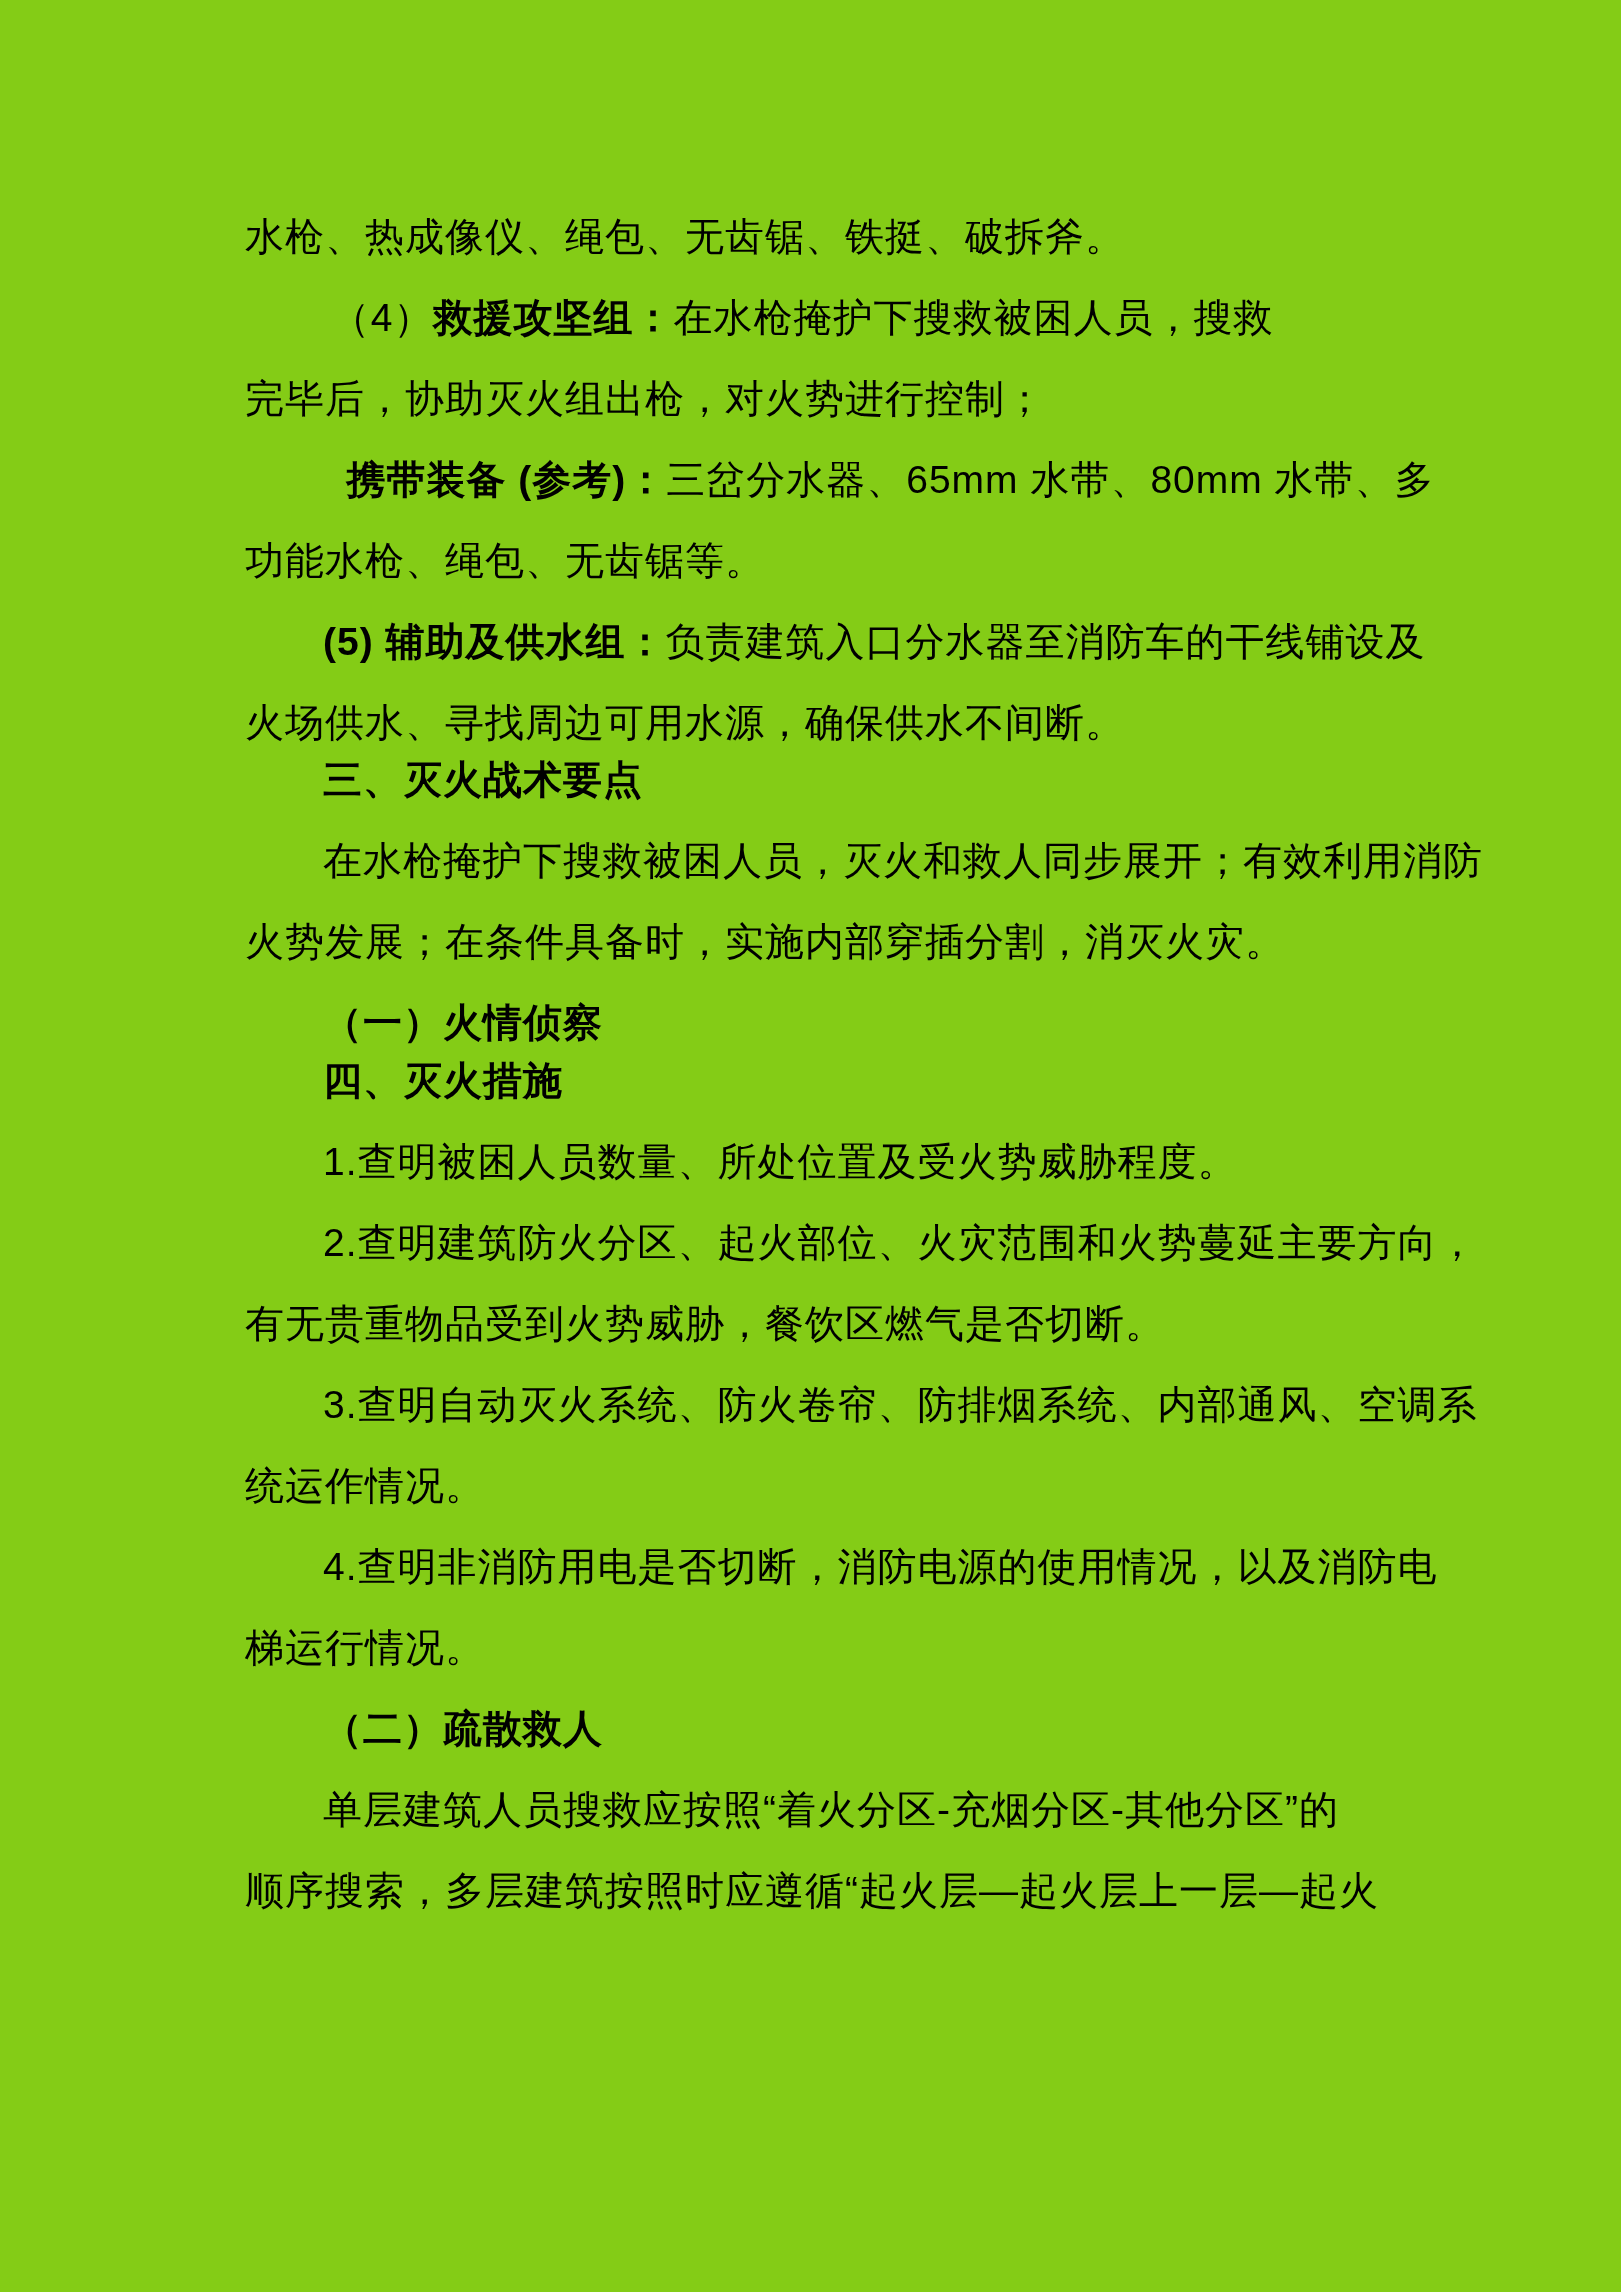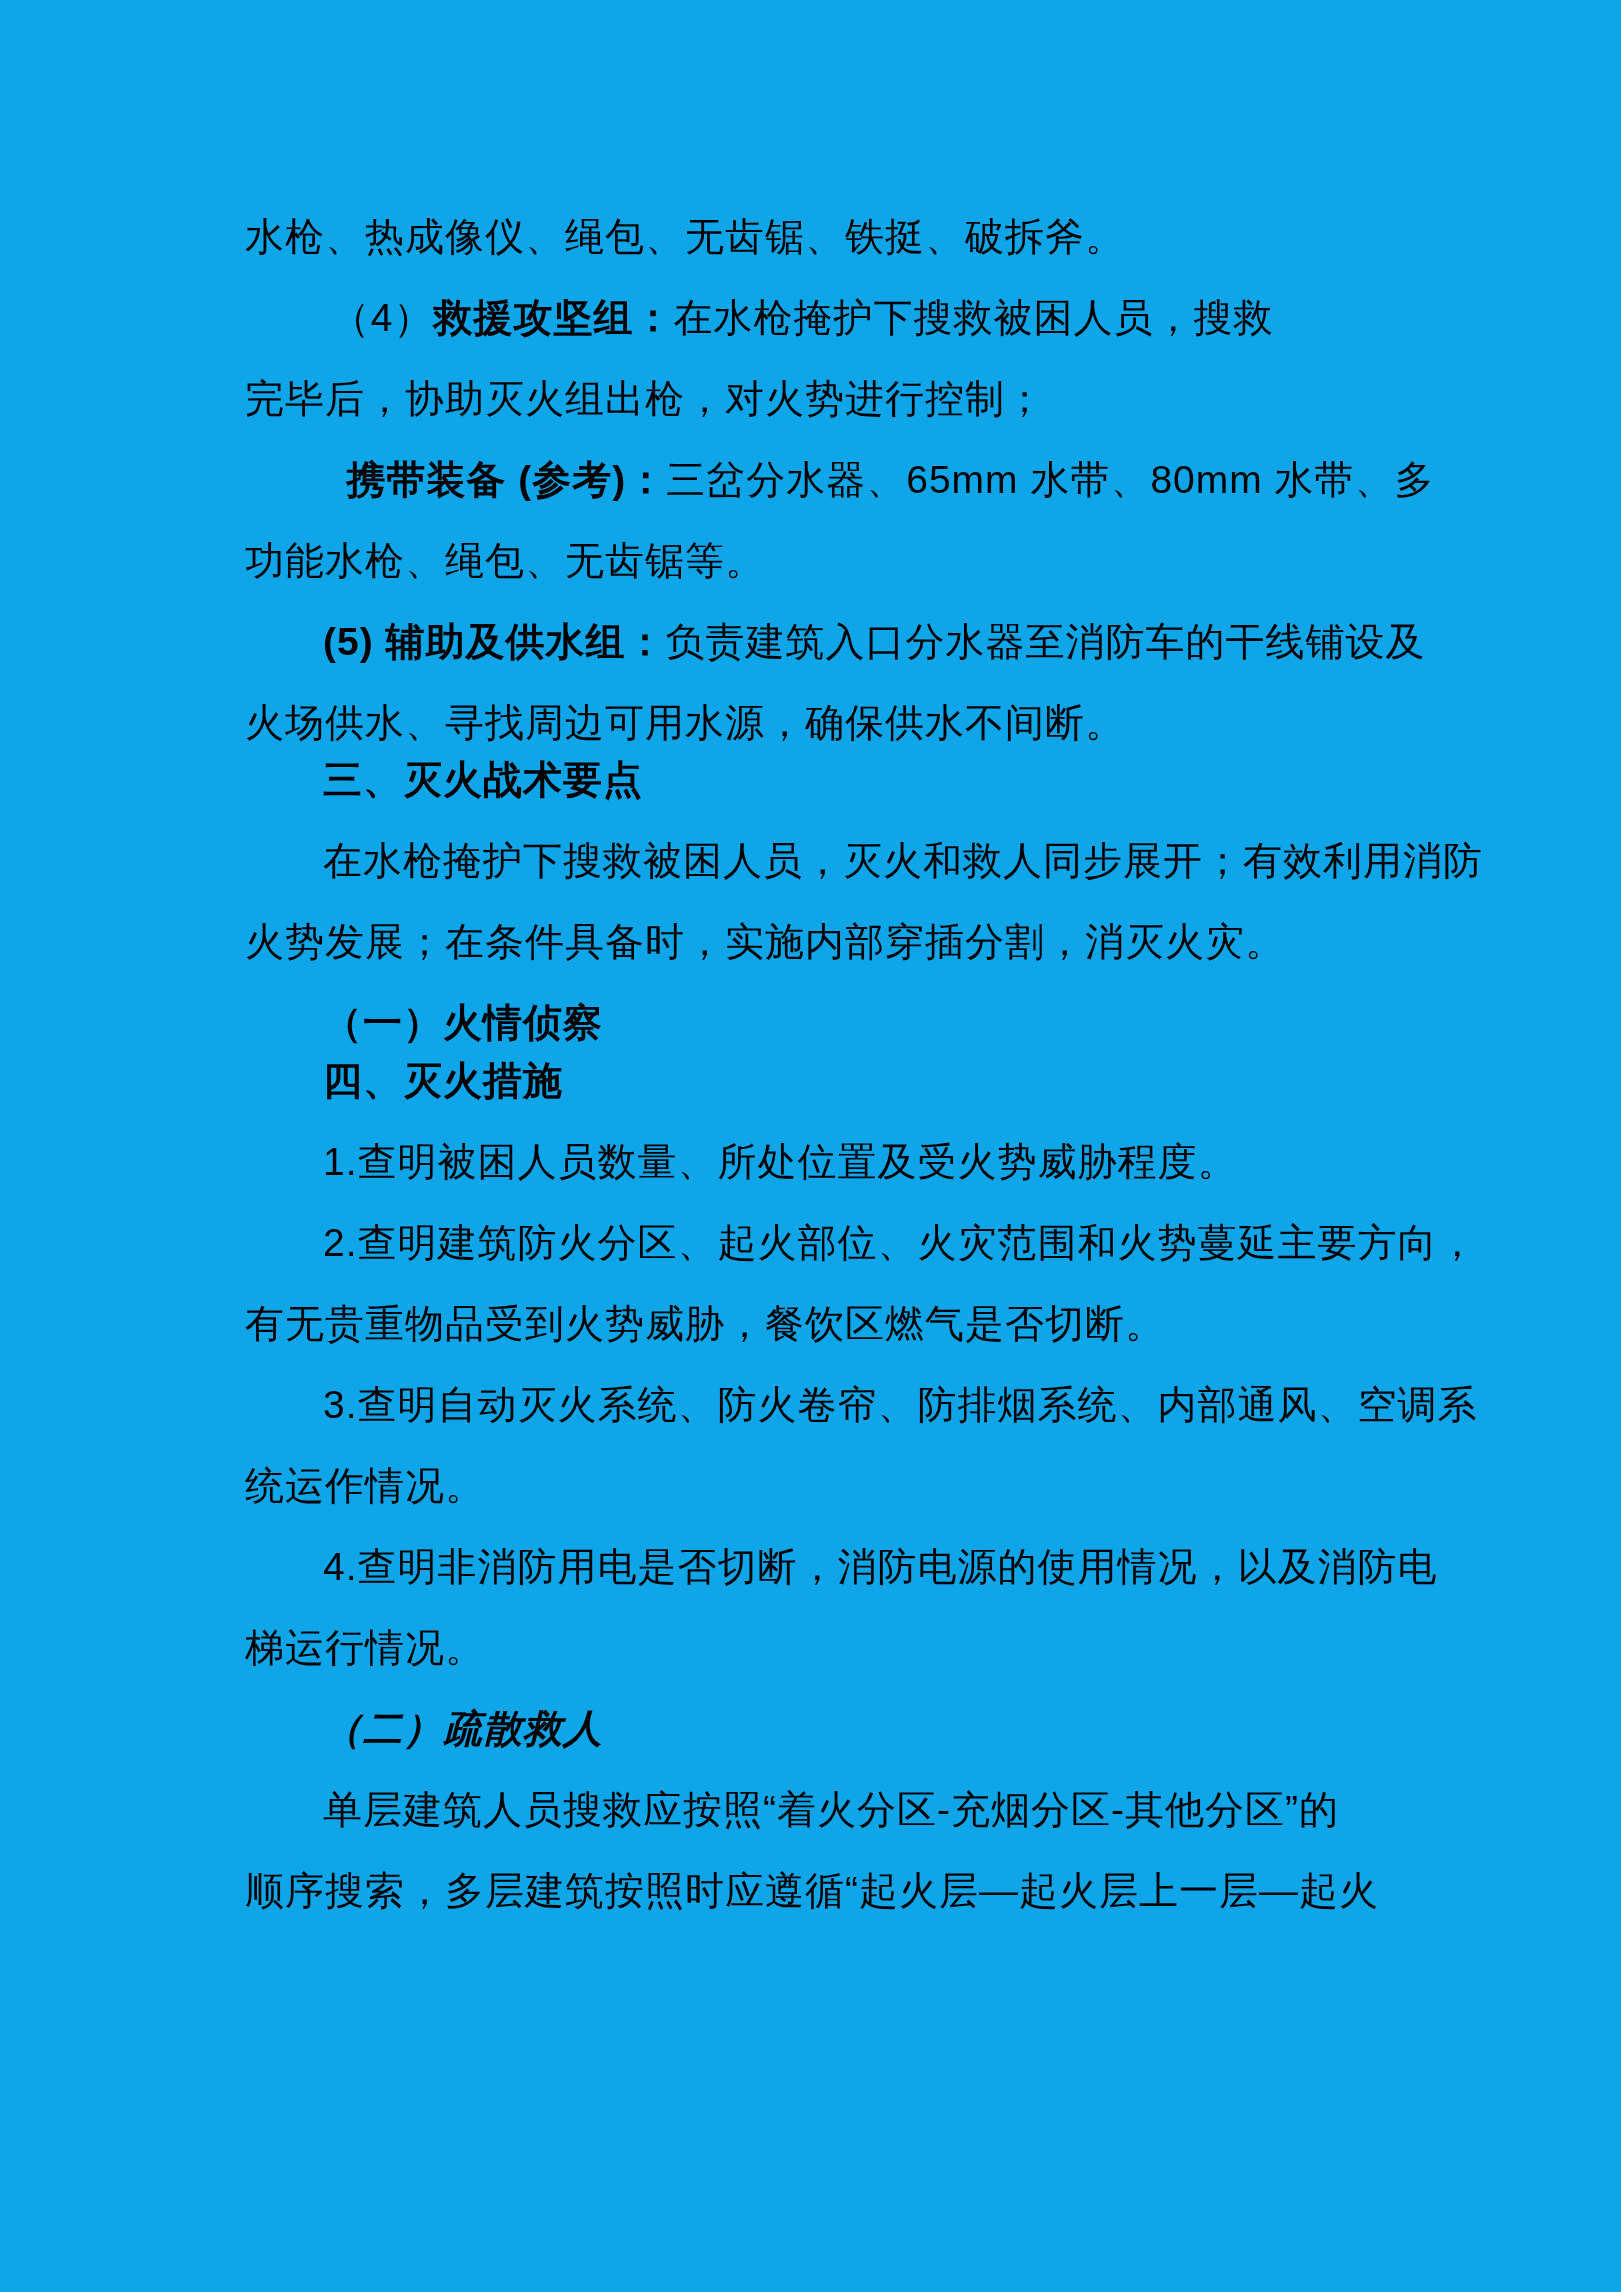--- a/index.html
+++ b/index.html
@@ -4,21 +4,21 @@
 <style>
   html, body {
     margin: 0;
     padding: 0;
     background: #ffffff;
   }
   .page {
     position: relative;
     width: 1621px;
     height: 2293px;
-    background: #0ea5e9;
+    background: #84cc16;
     color: #000000;
     font-family: "Liberation Sans", "DejaVu Sans", sans-serif;
     font-size: 39px;
     overflow: hidden;
   }
   .doc-body {
     padding: 196px 147px 0 245px;
   }
   .line {
     height: 81px;
@@ -51,18 +51,18 @@
       <div class="line"><span>火势发展；在条件具备时，实施内部穿插分割，消灭火灾。</span></div>
       <div class="line" style="padding-left: 2em;"><span class="bold">（一）火情侦察</span></div>
       <div class="line tight" style="padding-left: 2em;"><span class="bold">四、灭火措施</span></div>
       <div class="line" style="padding-left: 2em;"><span>1.查明被困人员数量、所处位置及受火势威胁程度。</span></div>
       <div class="line" style="padding-left: 2em; text-align: right;"><span>2.查明建筑防火分区、起火部位、火灾范围和火势蔓延主要方向，</span></div>
       <div class="line"><span>有无贵重物品受到火势威胁，餐饮区燃气是否切断。</span></div>
       <div class="line" style="padding-left: 2em; align-items: center;"><span>3.查明自动灭火系统、防火卷帘、防排烟系统、内部通风、空调系</span></div>
       <div class="line"><span>统运作情况。</span></div>
       <div class="line" style="padding-left: 2em;"><span>4.查明非消防用电是否切断，消防电源的使用情况，以及消防电</span></div>
       <div class="line"><span>梯运行情况。</span></div>
-      <div class="line" style="padding-left: 2em; font-style: italic;"><span class="bold">（二）疏散救人</span></div>
+      <div class="line" style="padding-left: 2em;"><span class="bold">（二）疏散救人</span></div>
       <div class="line" style="padding-left: 2em;"><span>单层建筑人员搜救应按照“着火分区-充烟分区-其他分区”的</span></div>
       <div class="line"><span>顺序搜索，多层建筑按照时应遵循“起火层—起火层上一层—起火</span></div>
     </div>
 </div>
 
 
 </body></html>

